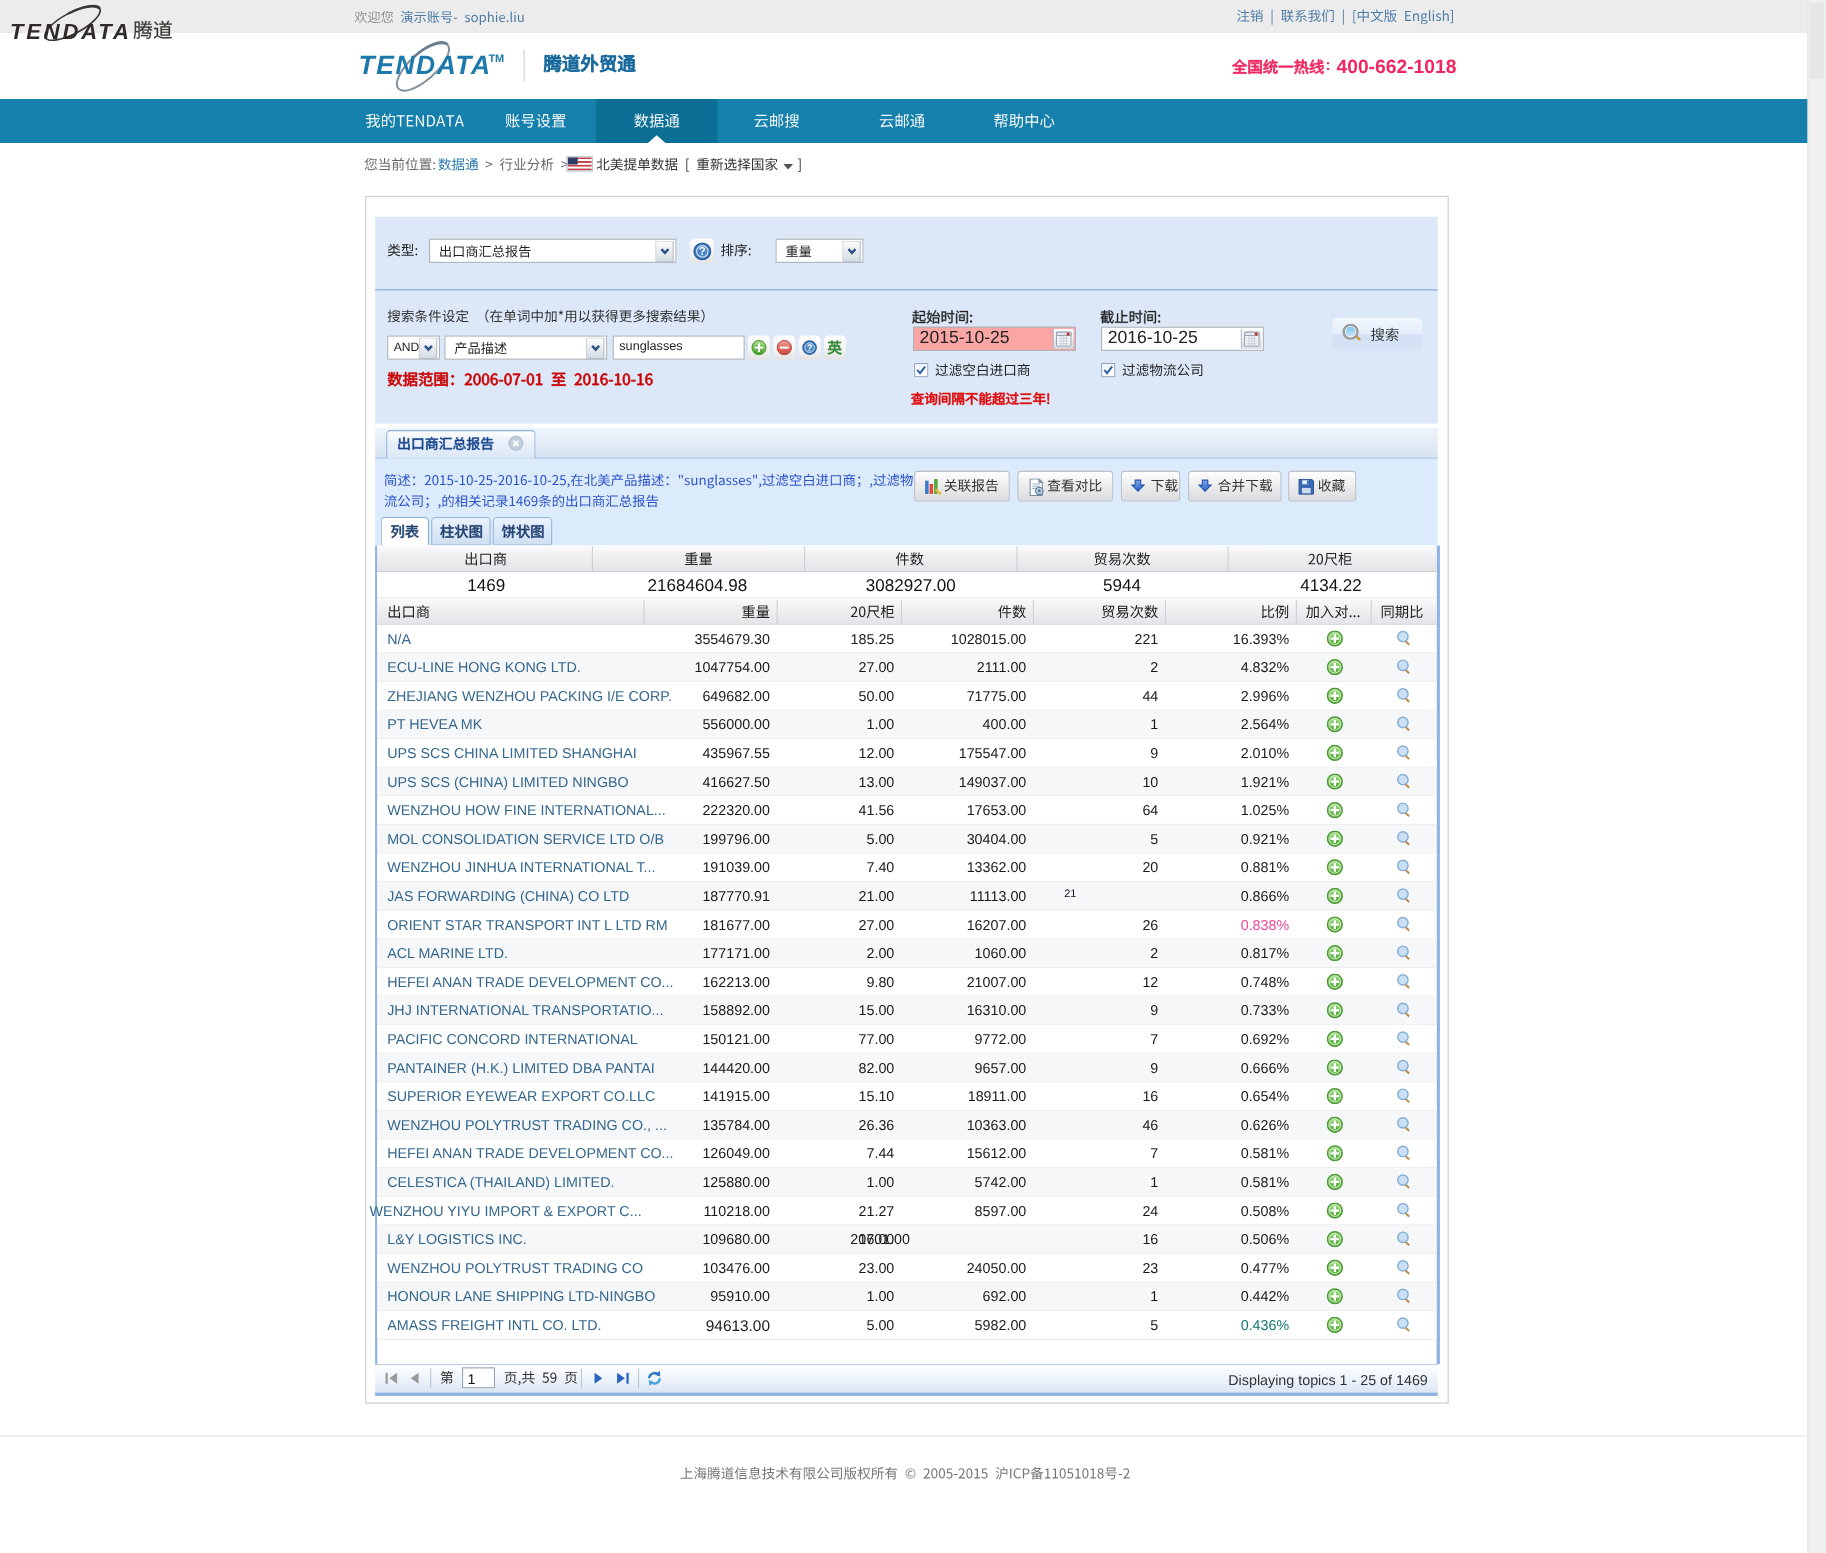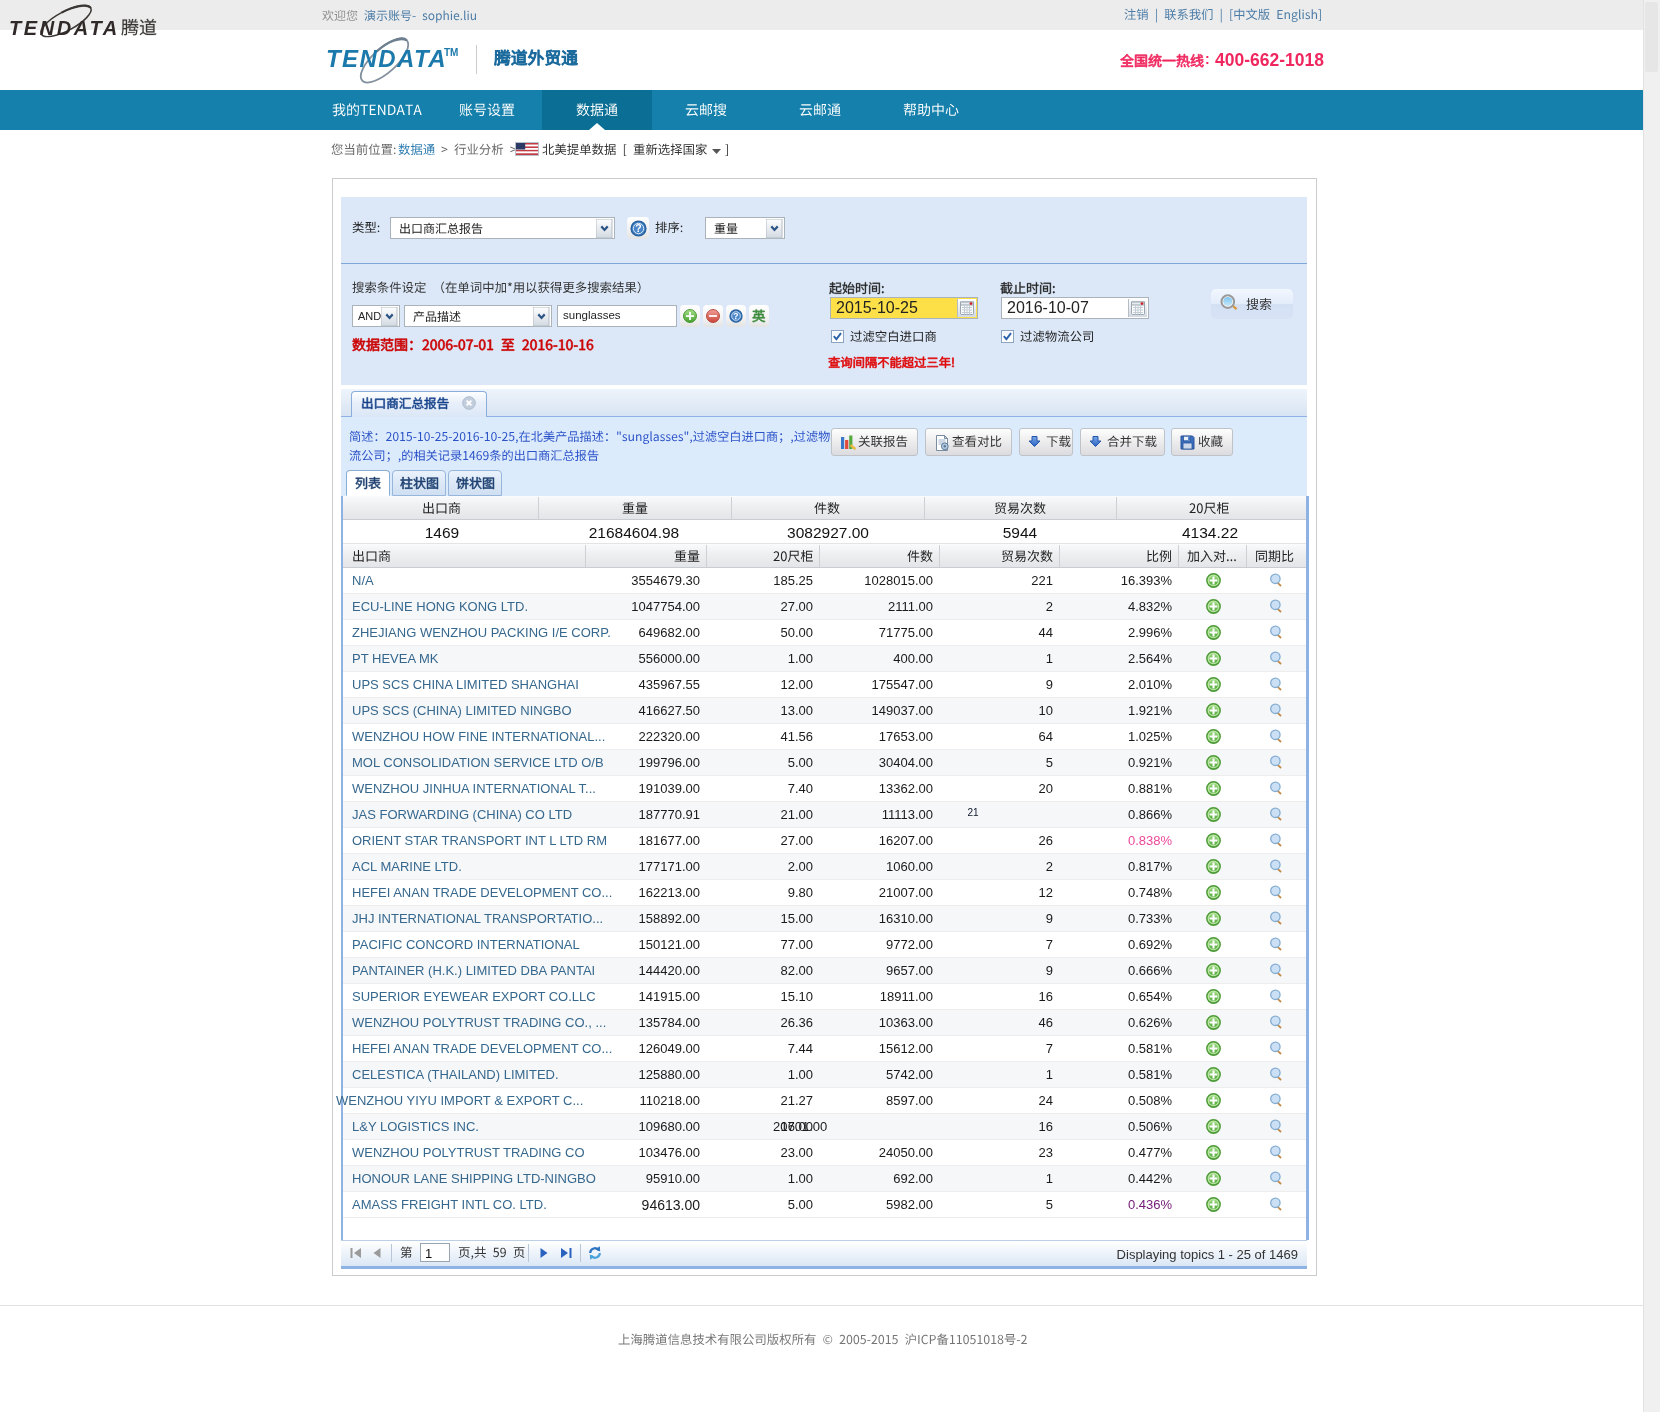--- a/index.html
+++ b/index.html
@@ -609,42 +609,42 @@
     </svg></div>
 <div style="position:absolute;left:829px;top:280px;line-height:0"><svg width="57" height="18">
       <g fill="#222" stroke="#222" stroke-width="25" stroke-linejoin="round" transform="translate(0,13) scale(0.013000,-0.013000)">
         <use href="#g120"></use>
         <use href="#g121" x="1000"></use>
         <use href="#g122" x="2000"></use>
         <use href="#g123" x="3000"></use>
         <use href="#g61" x="4000"></use>
       </g>
     </svg></div>
-<div style="position:absolute;left:830px;top:297px;width:148px;height:22px;background:#fde047;border:1px solid #aab2ba;box-sizing:border-box">
+<div style="position:absolute;left:830px;top:297px;width:148px;height:22px;background:#fca5a5;border:1px solid #aab2ba;box-sizing:border-box">
     <div style="position:absolute;left:5px;top:1px;font-size:16px;color:#222">2015-10-25</div>
     <div style="position:absolute;right:1px;top:1px;width:18px;height:18px;background:linear-gradient(#fefefe,#d3dae2);border-left:1px solid #b5bcc4">
       <div style="position:absolute;left:1px;top:1px;line-height:0"><svg width="16" height="16" viewBox="0 0 16 16">
           <rect x="1.5" y="2" width="13" height="12.5" rx="1" fill="#fdfdfd" stroke="#9aa4ae" stroke-width="1"></rect>
           <rect x="1.5" y="2" width="13" height="3" fill="#e8edf3" stroke="#9aa4ae" stroke-width="1"></rect>
           <circle cx="12" cy="3.6" r="1.4" fill="#cc2222"></circle>
           <path d="M3 7.5h10M3 10h10M3 12.5h10M5.5 5.5v9M8 5.5v9M10.5 5.5v9" stroke="#c3cdd8" stroke-width="1"></path>
         </svg></div>
     </div>
   </div>
 <div style="position:absolute;left:1000px;top:280px;line-height:0"><svg width="57" height="18">
       <g fill="#222" stroke="#222" stroke-width="25" stroke-linejoin="round" transform="translate(0,13) scale(0.013000,-0.013000)">
         <use href="#g124"></use>
         <use href="#g125" x="1000"></use>
         <use href="#g122" x="2000"></use>
         <use href="#g123" x="3000"></use>
         <use href="#g61" x="4000"></use>
       </g>
     </svg></div>
 <div style="position:absolute;left:1001px;top:297px;width:148px;height:22px;background:#fff;border:1px solid #aab2ba;box-sizing:border-box">
-    <div style="position:absolute;left:5px;top:1px;font-size:16px;color:#222">2016-10-07</div>
+    <div style="position:absolute;left:5px;top:1px;font-size:16px;color:#222">2016-10-25</div>
     <div style="position:absolute;right:1px;top:1px;width:18px;height:18px;background:linear-gradient(#fefefe,#d3dae2);border-left:1px solid #b5bcc4">
       <div style="position:absolute;left:1px;top:1px;line-height:0"><svg width="16" height="16" viewBox="0 0 16 16">
           <rect x="1.5" y="2" width="13" height="12.5" rx="1" fill="#fdfdfd" stroke="#9aa4ae" stroke-width="1"></rect>
           <rect x="1.5" y="2" width="13" height="3" fill="#e8edf3" stroke="#9aa4ae" stroke-width="1"></rect>
           <circle cx="12" cy="3.6" r="1.4" fill="#cc2222"></circle>
           <path d="M3 7.5h10M3 10h10M3 12.5h10M5.5 5.5v9M8 5.5v9M10.5 5.5v9" stroke="#c3cdd8" stroke-width="1"></path>
         </svg></div>
     </div>
   </div>
 <div style="position:absolute;left:831px;top:330px;line-height:0"><svg width="13" height="13" viewBox="0 0 13 13">
@@ -1403,21 +1403,21 @@
 <div style="position:absolute;left:1269px;top:1171px;line-height:0"><svg width="15" height="15" viewBox="0 0 16 16">
       <path d="M9.5 9.5l4 3.6-1.3 1.6-3.9-3.8z" fill="#c08a4a"></path>
       <circle cx="6.8" cy="6.2" r="5" fill="#cbe0f5" stroke="#85aed2" stroke-width="1.4"></circle>
     </svg></div>
 <div style="position:absolute;left:343px;top:1192px;width:963px;height:26px;background:#fff;border-bottom:1px solid #ededed;box-sizing:border-box"></div>
 <div style="position:absolute;left:352px;top:1197px;font-size:13px;color:#36688e">AMASS FREIGHT INTL CO. LTD.</div>
 <div style="position:absolute;left:540px;top:1197px;width:160px;text-align:right;font-size:14px;color:#1a1a1a">94613.00</div>
 <div style="position:absolute;left:653px;top:1197px;width:160px;text-align:right;font-size:13px;color:#1a1a1a">5.00</div>
 <div style="position:absolute;left:773px;top:1197px;width:160px;text-align:right;font-size:13px;color:#1a1a1a">5982.00</div>
 <div style="position:absolute;left:893px;top:1197px;width:160px;text-align:right;font-size:13px;color:#1a1a1a">5</div>
-<div style="position:absolute;left:1012px;top:1197px;width:160px;text-align:right;font-size:13px;color:#701a75">0.436%</div>
+<div style="position:absolute;left:1012px;top:1197px;width:160px;text-align:right;font-size:13px;color:#0f766e">0.436%</div>
 <div style="position:absolute;left:1206px;top:1197px;line-height:0"><svg width="15" height="15" viewBox="0 0 16 16">
       <circle cx="8" cy="8" r="7.2" fill="url(#addg)" stroke="#4d9a38" stroke-width="1.4"></circle>
       <circle cx="8" cy="8" r="5.6" fill="none" stroke="#bfe6a8" stroke-width="1.2"></circle>
       <path d="M6.9 3.8h2.2v3.1h3.1v2.2H9.1v3.1H6.9V9.1H3.8V6.9h3.1z" fill="#fff"></path>
     </svg></div>
 <div style="position:absolute;left:1269px;top:1197px;line-height:0"><svg width="15" height="15" viewBox="0 0 16 16">
       <path d="M9.5 9.5l4 3.6-1.3 1.6-3.9-3.8z" fill="#c08a4a"></path>
       <circle cx="6.8" cy="6.2" r="5" fill="#cbe0f5" stroke="#85aed2" stroke-width="1.4"></circle>
     </svg></div>
 <div style="position:absolute;left:341px;top:1240px;width:966px;height:26px;background:linear-gradient(#ffffff,#dbe7f5);border-top:1px solid #bccfe5;box-sizing:border-box"></div>

